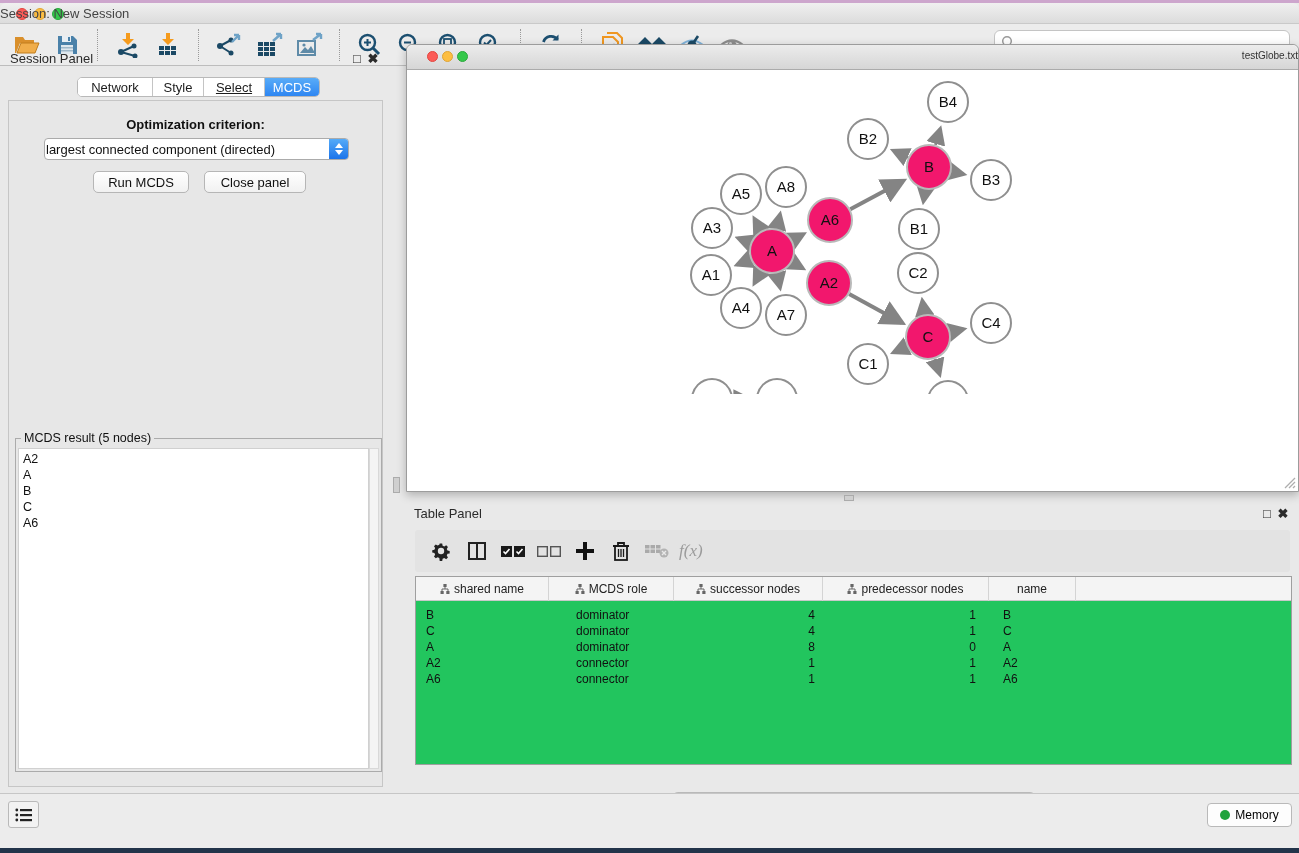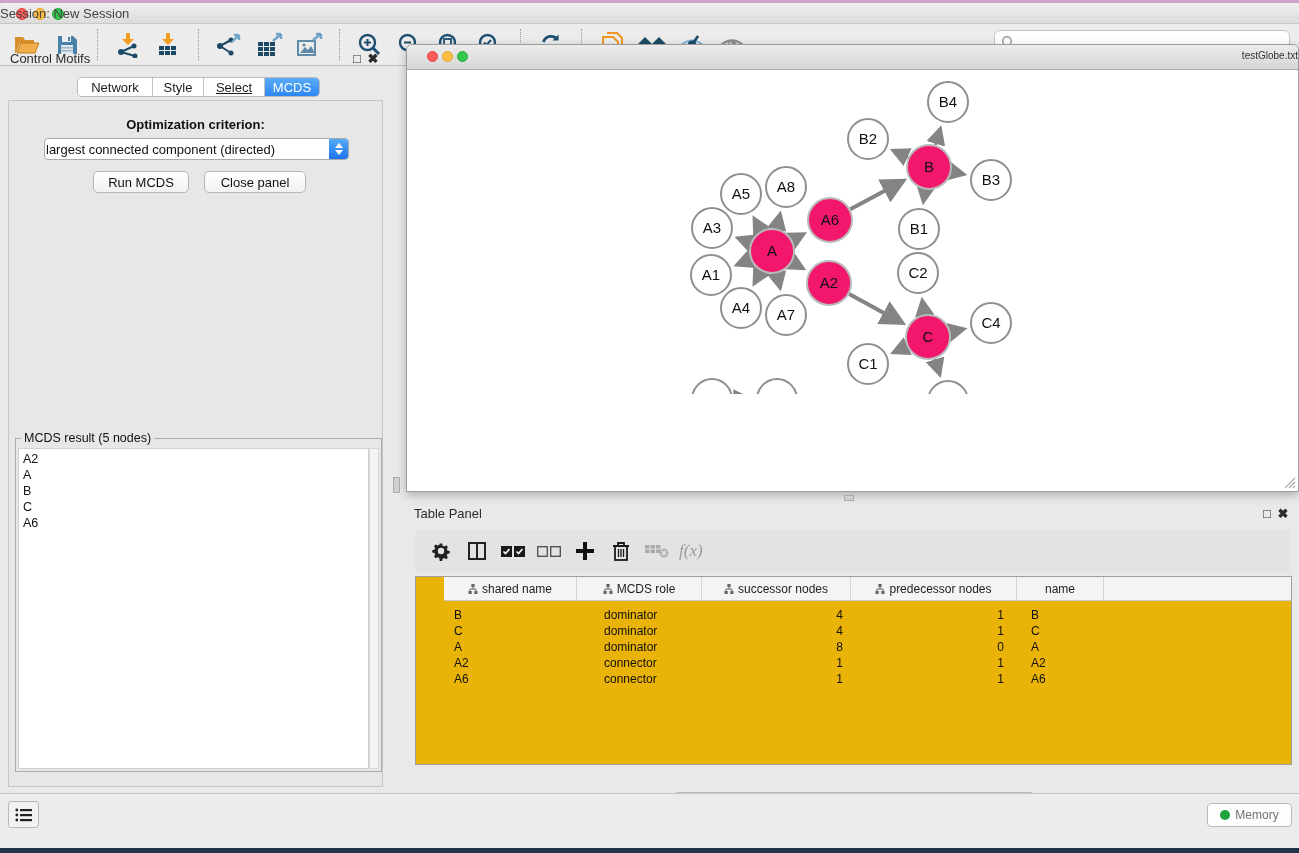--- a/index.html
+++ b/index.html
@@ -97,21 +97,21 @@
   
   #table-panel { position:absolute; left:406px; top:497px; width:893px; height:293px; }
   #tp-header { position:absolute; left:8px; top:0; right:8px; height:26px; display:flex; align-items:center; }
   #tp-header .spacer { flex:1; }
   #tp-toolbar { position:absolute; left:9px; top:30px; width:875px; height:42px;
     background:#e3e3e3; border-radius:3px; display:flex; align-items:center; padding:0 8px; }
   .tp-btn { width:36px; height:34px; display:flex; align-items:center; justify-content:center; }
   #fx-label { font-size:17px; font-style:italic; color:#9b9b9b;
     font-family:"Liberation Serif", serif; margin-left:4px; }
   #node-table { position:absolute; left:9px; top:76px; width:877px; height:189px;
-    background:#eab308; border:1px solid #9f9f9f; overflow:hidden;padding-left:28px; }
+    background:#22c55e; border:1px solid #9f9f9f; overflow:hidden; }
   .tgrid { display:grid; grid-template-columns:133px 125px 149px 166px 87px 1fr; }
   #nt-head { background:#f4f4f4; border-bottom:1px solid #c9c9c9; height:24px; }
   .th { display:flex; align-items:center; justify-content:center; gap:4px;
     font-size:12px; color:#222; border-right:1px solid #d4d4d4; height:24px; }
   .th:last-child { border-right:none; }
   .tr { height:16px; }
   .td { font-size:12px; color:#111; line-height:16px; white-space:nowrap; overflow:hidden; }
   .td.a-left { text-align:left; }
   .td.a-right { text-align:right; }
   .td.c0 { padding-left:10px; }
@@ -125,21 +125,21 @@
   #tp-tabs .seg { padding:0 14px; }
 
   
   #statusbar { position:absolute; left:0; top:790px; width:100%; height:55px;
     background:#ececec; border-top:1px solid #c6c6c6; }
   #list-btn { position:absolute; left:8px; top:7px; width:31px; height:27px;
     background:#f2f2f2; border:1px solid #b9b9b9; border-radius:3px;
     display:flex; align-items:center; justify-content:center; }
   #memory-btn { position:absolute; right:7px; top:9px; width:85px; height:24px;
     background:#fdfdfd; border:1px solid #b9b9b9; border-radius:4px;
-    display:flex; align-items:center; justify-content:center; gap:5px; font-size:12px; color:#737373; }
+    display:flex; align-items:center; justify-content:center; gap:5px; font-size:12px; color:#000000; }
   #memory-dot { width:10px; height:10px; border-radius:50%; background:#1fa33c; }
 
   svg { display:block; }
   .hdr-icon { flex:0 0 auto; }
 </style>
 </head>
 <body>
 
 <div id="purple-strip"></div>
 
@@ -313,21 +313,21 @@
       <svg width="14" height="14" viewBox="0 0 14 14">
         <circle cx="6" cy="6" r="4.3" fill="none" stroke="#9a9a9a" stroke-width="1.5"></circle>
         <path d="M9.3 9.3l3.4 3.4" stroke="#9a9a9a" stroke-width="1.5"></path>
       </svg>
       <input id="search-input" type="text" placeholder="" style="">
     </div>
   </div>
 
   <div id="control-panel">
     <div id="cp-header">
-      <span class="panel-title">Control Motifs</span>
+      <span class="panel-title">Session Panel</span>
       <span class="spacer"></span>
       <span class="panel-ctl">□</span>
       <span class="panel-ctl close">✖</span>
     </div>
     <div id="cp-tabs">
         <div class="seg" style="width: 75px;">Network</div>
         <div class="seg" style="width: 51px;">Style</div>
         <div class="seg" style="width: 61px; text-decoration: underline;">Select</div>
         <div class="seg sel" style="width: 54px;">MCDS</div>
       </div>

